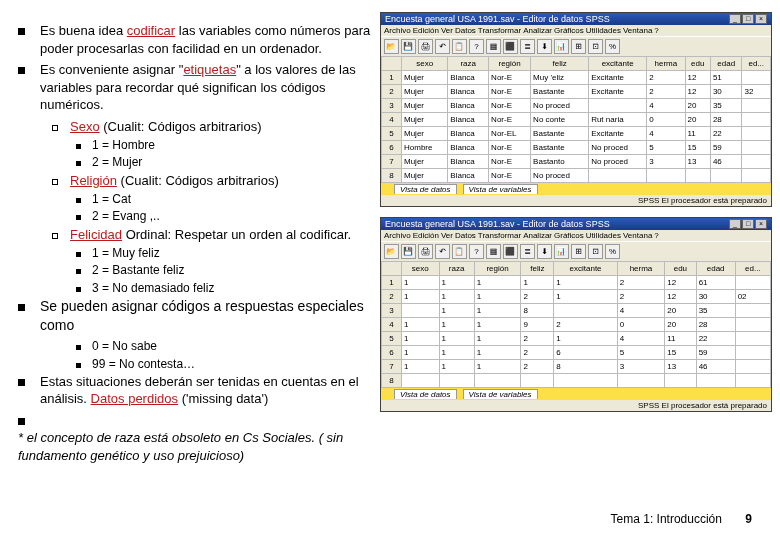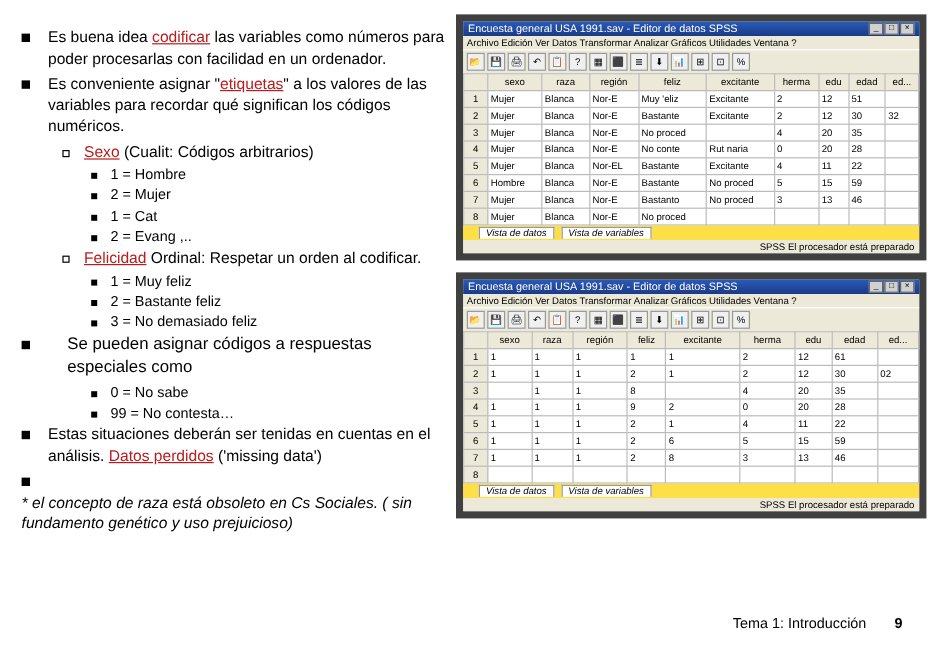--- a/index.html
+++ b/index.html
@@ -16,21 +16,21 @@
   .lnk { color: #b91c1c; text-decoration: underline; }
   .sub1 { margin-left: 34px; }
   .sub2 { margin-left: 58px; }
   .bullet-l2 { display: flex; margin-bottom: 2px; }
   .bullet-l2 .bm { width: 18px; }
   .bullet-l3 { display: flex; font-size: 12px; margin-bottom: 1px; }
   .bullet-l3 .bm { width: 16px; }
   .ital { font-style: italic; flex-direction: column; }
   .footer { position: absolute; bottom: 14px; right: 28px; font-size: 12px; margin-left: 47px; }
   .footer .pg { font-weight: bold; margin-left: 20px; }
-  .appwin { border: 6px solid #404040; background: #e8e8e8; font-size: 9px; }
+  .appwin { border: 1px solid #404040; background: #e8e8e8; font-size: 9px; }
   .titlebar { background: linear-gradient(#2a5bb8,#1a3a88); color: #fff; padding: 1px 4px; display: flex; justify-content: space-between; align-items: center; }
   .wc { display: flex; gap: 1px; }
   .wcbtn { width: 12px; height: 10px; background: #d0d0d0; border: 1px solid #666; font-size: 7px; line-height: 8px; text-align: center; color: #000; }
   .menubar { background: #ece9d8; padding: 1px 3px; display: flex; gap: 2px; font-size: 8px; }
   .toolbar { background: #ece9d8; padding: 2px 3px; display: flex; gap: 2px; border-top: 1px solid #fff; }
   .tbtn { width: 15px; height: 15px; background: #f0f0f0; border: 1px solid #999; font-size: 8px; line-height: 13px; text-align: center; }
   .grid { background: #fff; width: 100%; border-collapse: collapse; font-size: 8px; }
   .grid th, .grid td { border: 1px solid #bbb; padding: 0 2px; height: 14px; text-align: left; }
   .grid th { background: #ece9d8; font-weight: normal; text-align: center; }
   .grid .rh { background: #ece9d8; text-align: center; width: 20px; }
@@ -62,20 +62,26 @@
   <ul class="sub2">
     <li class="bullet-l3">
           <span class="bm"><span class="sqs"></span></span>
           <span>1 = Hombre</span>
         </li>
     <li class="bullet-l3">
           <span class="bm"><span class="sqs"></span></span>
           <span>2 = Mujer</span>
         </li>
   </ul>
+  <ul class="sub1">
+    <li class="bullet-l2">
+      <span class="bm"><span class="ws"></span></span>
+      <span><span class="lnk">Religión</span><span> (Cualit: Códigos arbitrarios)</span></span>
+    </li>
+  </ul>
   <ul class="sub2">
     <li class="bullet-l3">
           <span class="bm"><span class="sqs"></span></span>
           <span>1 = Cat</span>
         </li>
     <li class="bullet-l3">
           <span class="bm"><span class="sqs"></span></span>
           <span>2 = Evang ,..</span>
         </li>
   </ul>
@@ -93,21 +99,21 @@
     <li class="bullet-l3">
           <span class="bm"><span class="sqs"></span></span>
           <span>2 = Bastante feliz</span>
         </li>
     <li class="bullet-l3">
           <span class="bm"><span class="sqs"></span></span>
           <span>3 = No demasiado feliz</span>
         </li>
   </ul>
   <ul>
-    <li class="bullet-l1" style="font-size:14px;gap:16px;">
+    <li class="bullet-l1" style="font-size:14px;">
       <span class="bm"><span class="sq"></span></span>
       <span>Se pueden asignar códigos a respuestas especiales como</span>
     </li>
   </ul>
   <ul class="sub2">
     <li class="bullet-l3">
           <span class="bm"><span class="sqs"></span></span>
           <span>0 = No sabe</span>
         </li>
     <li class="bullet-l3">

